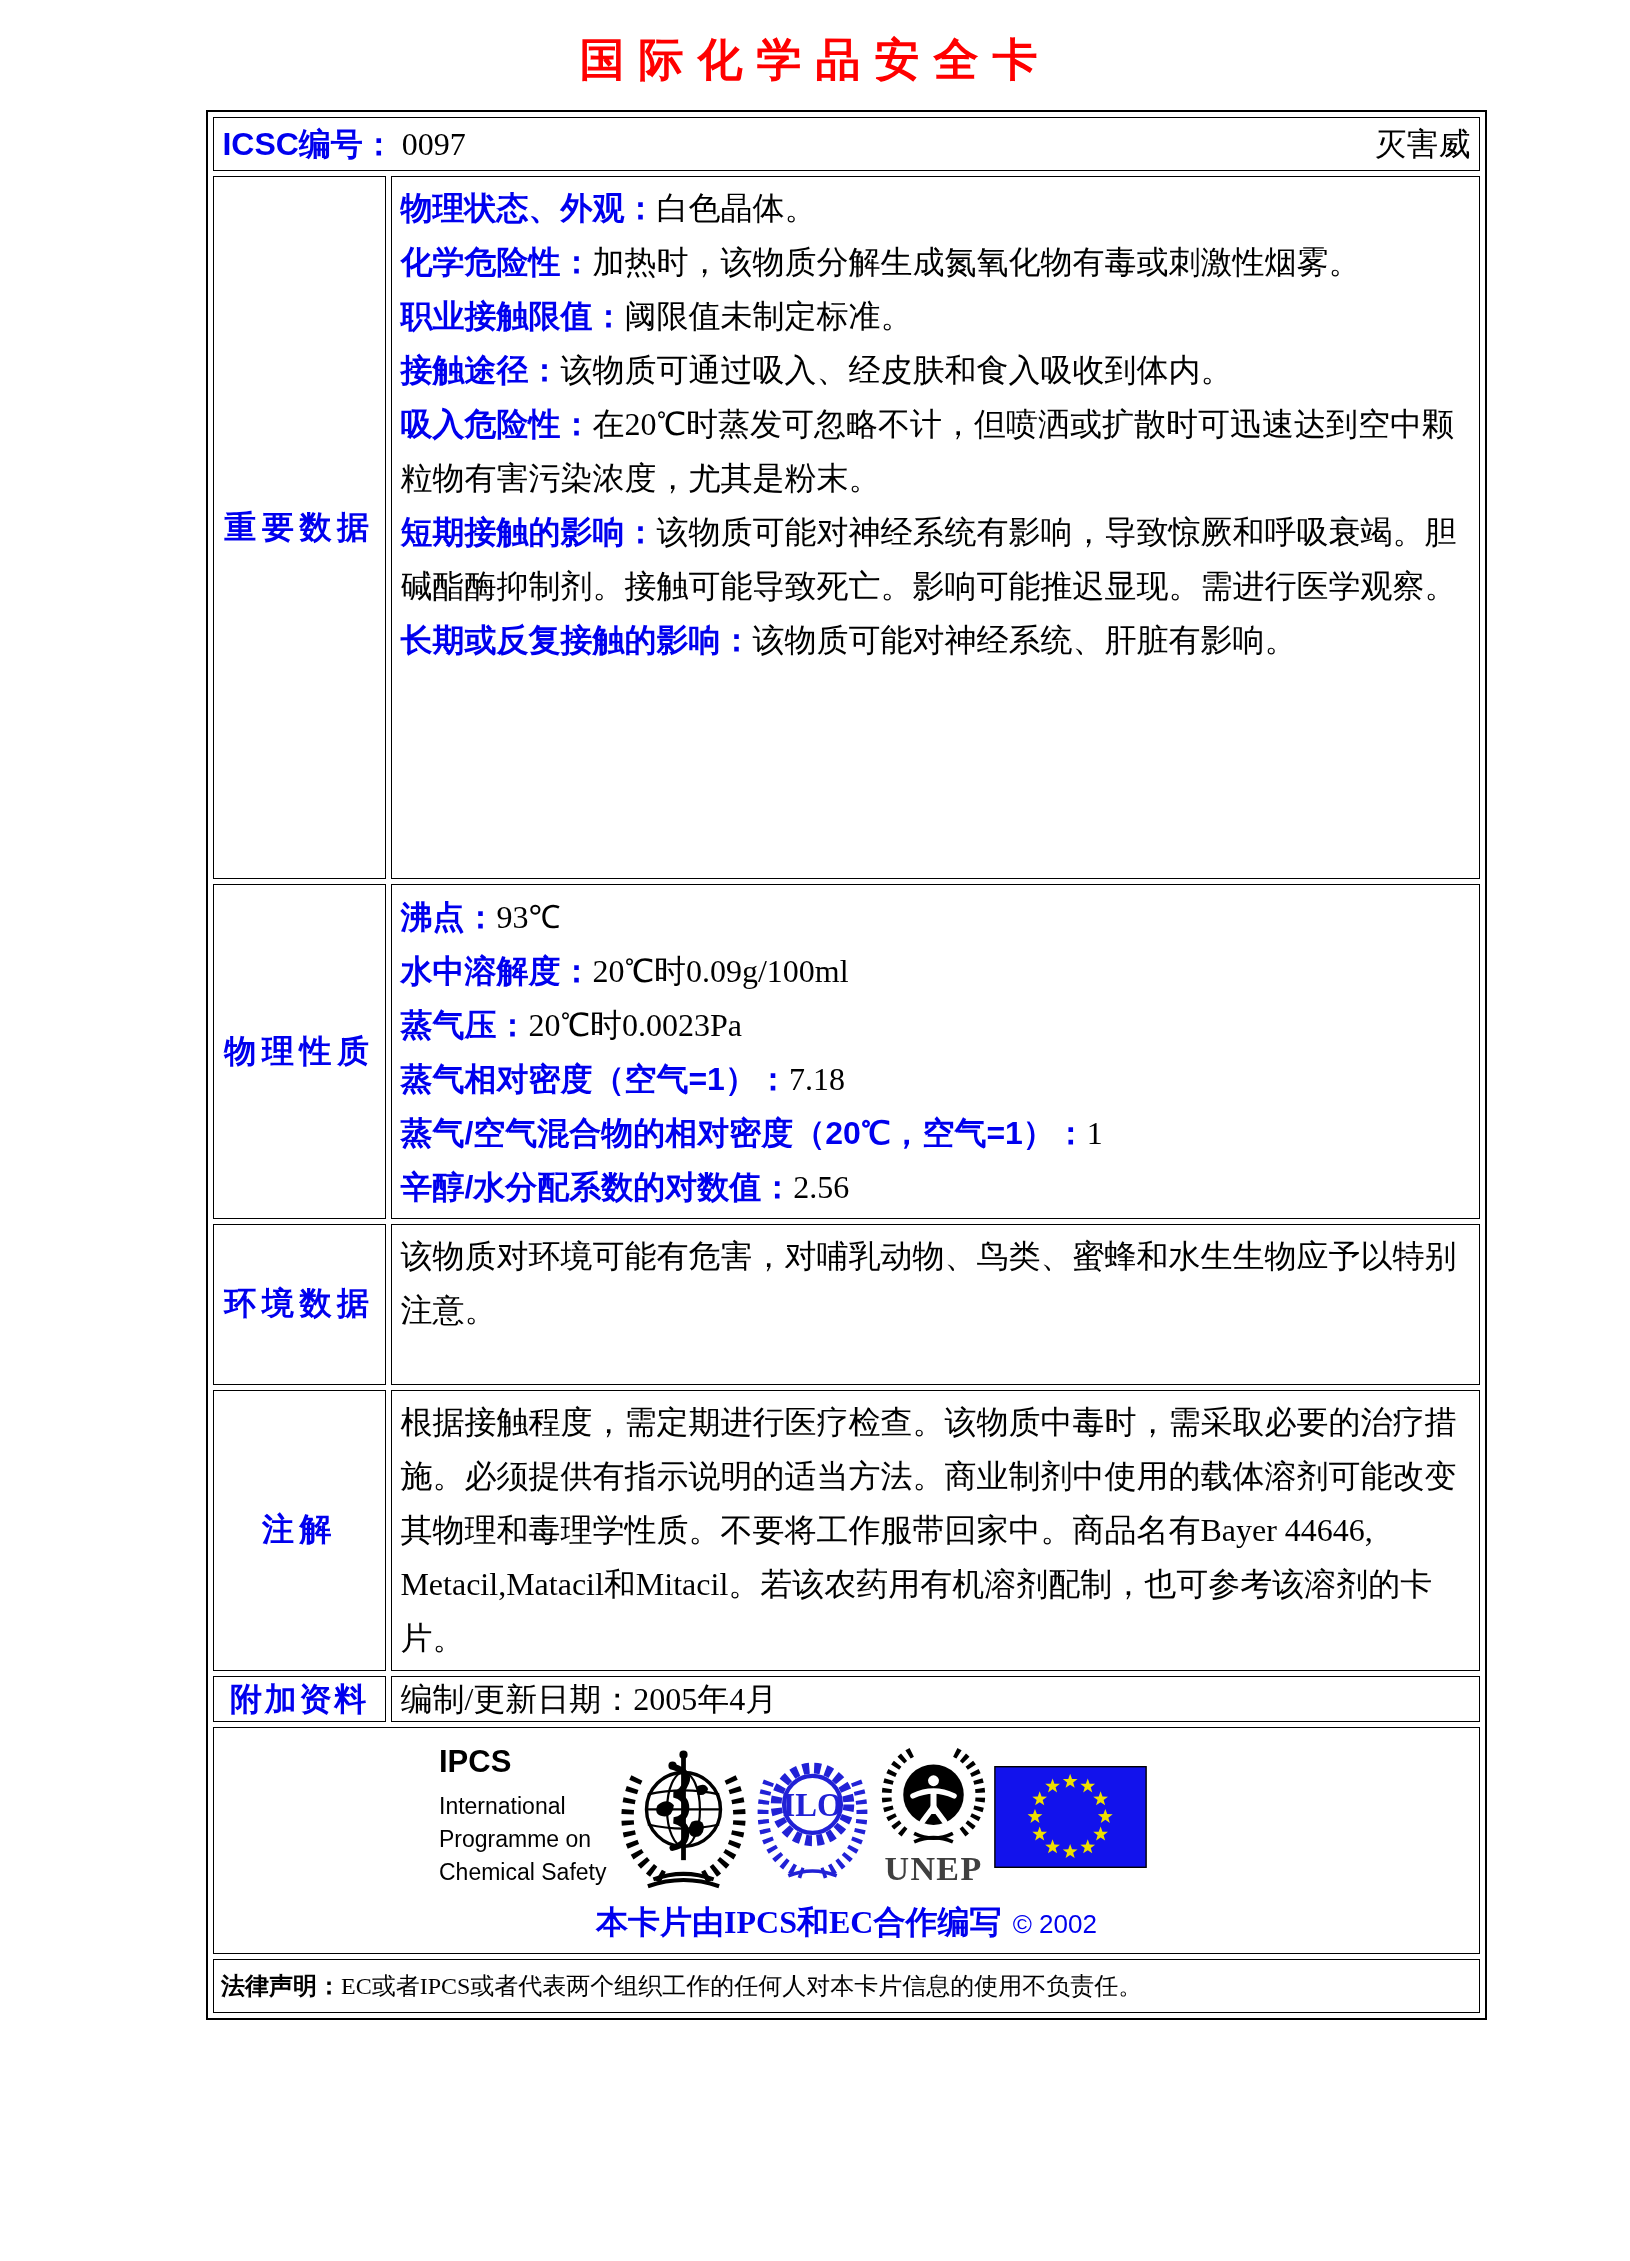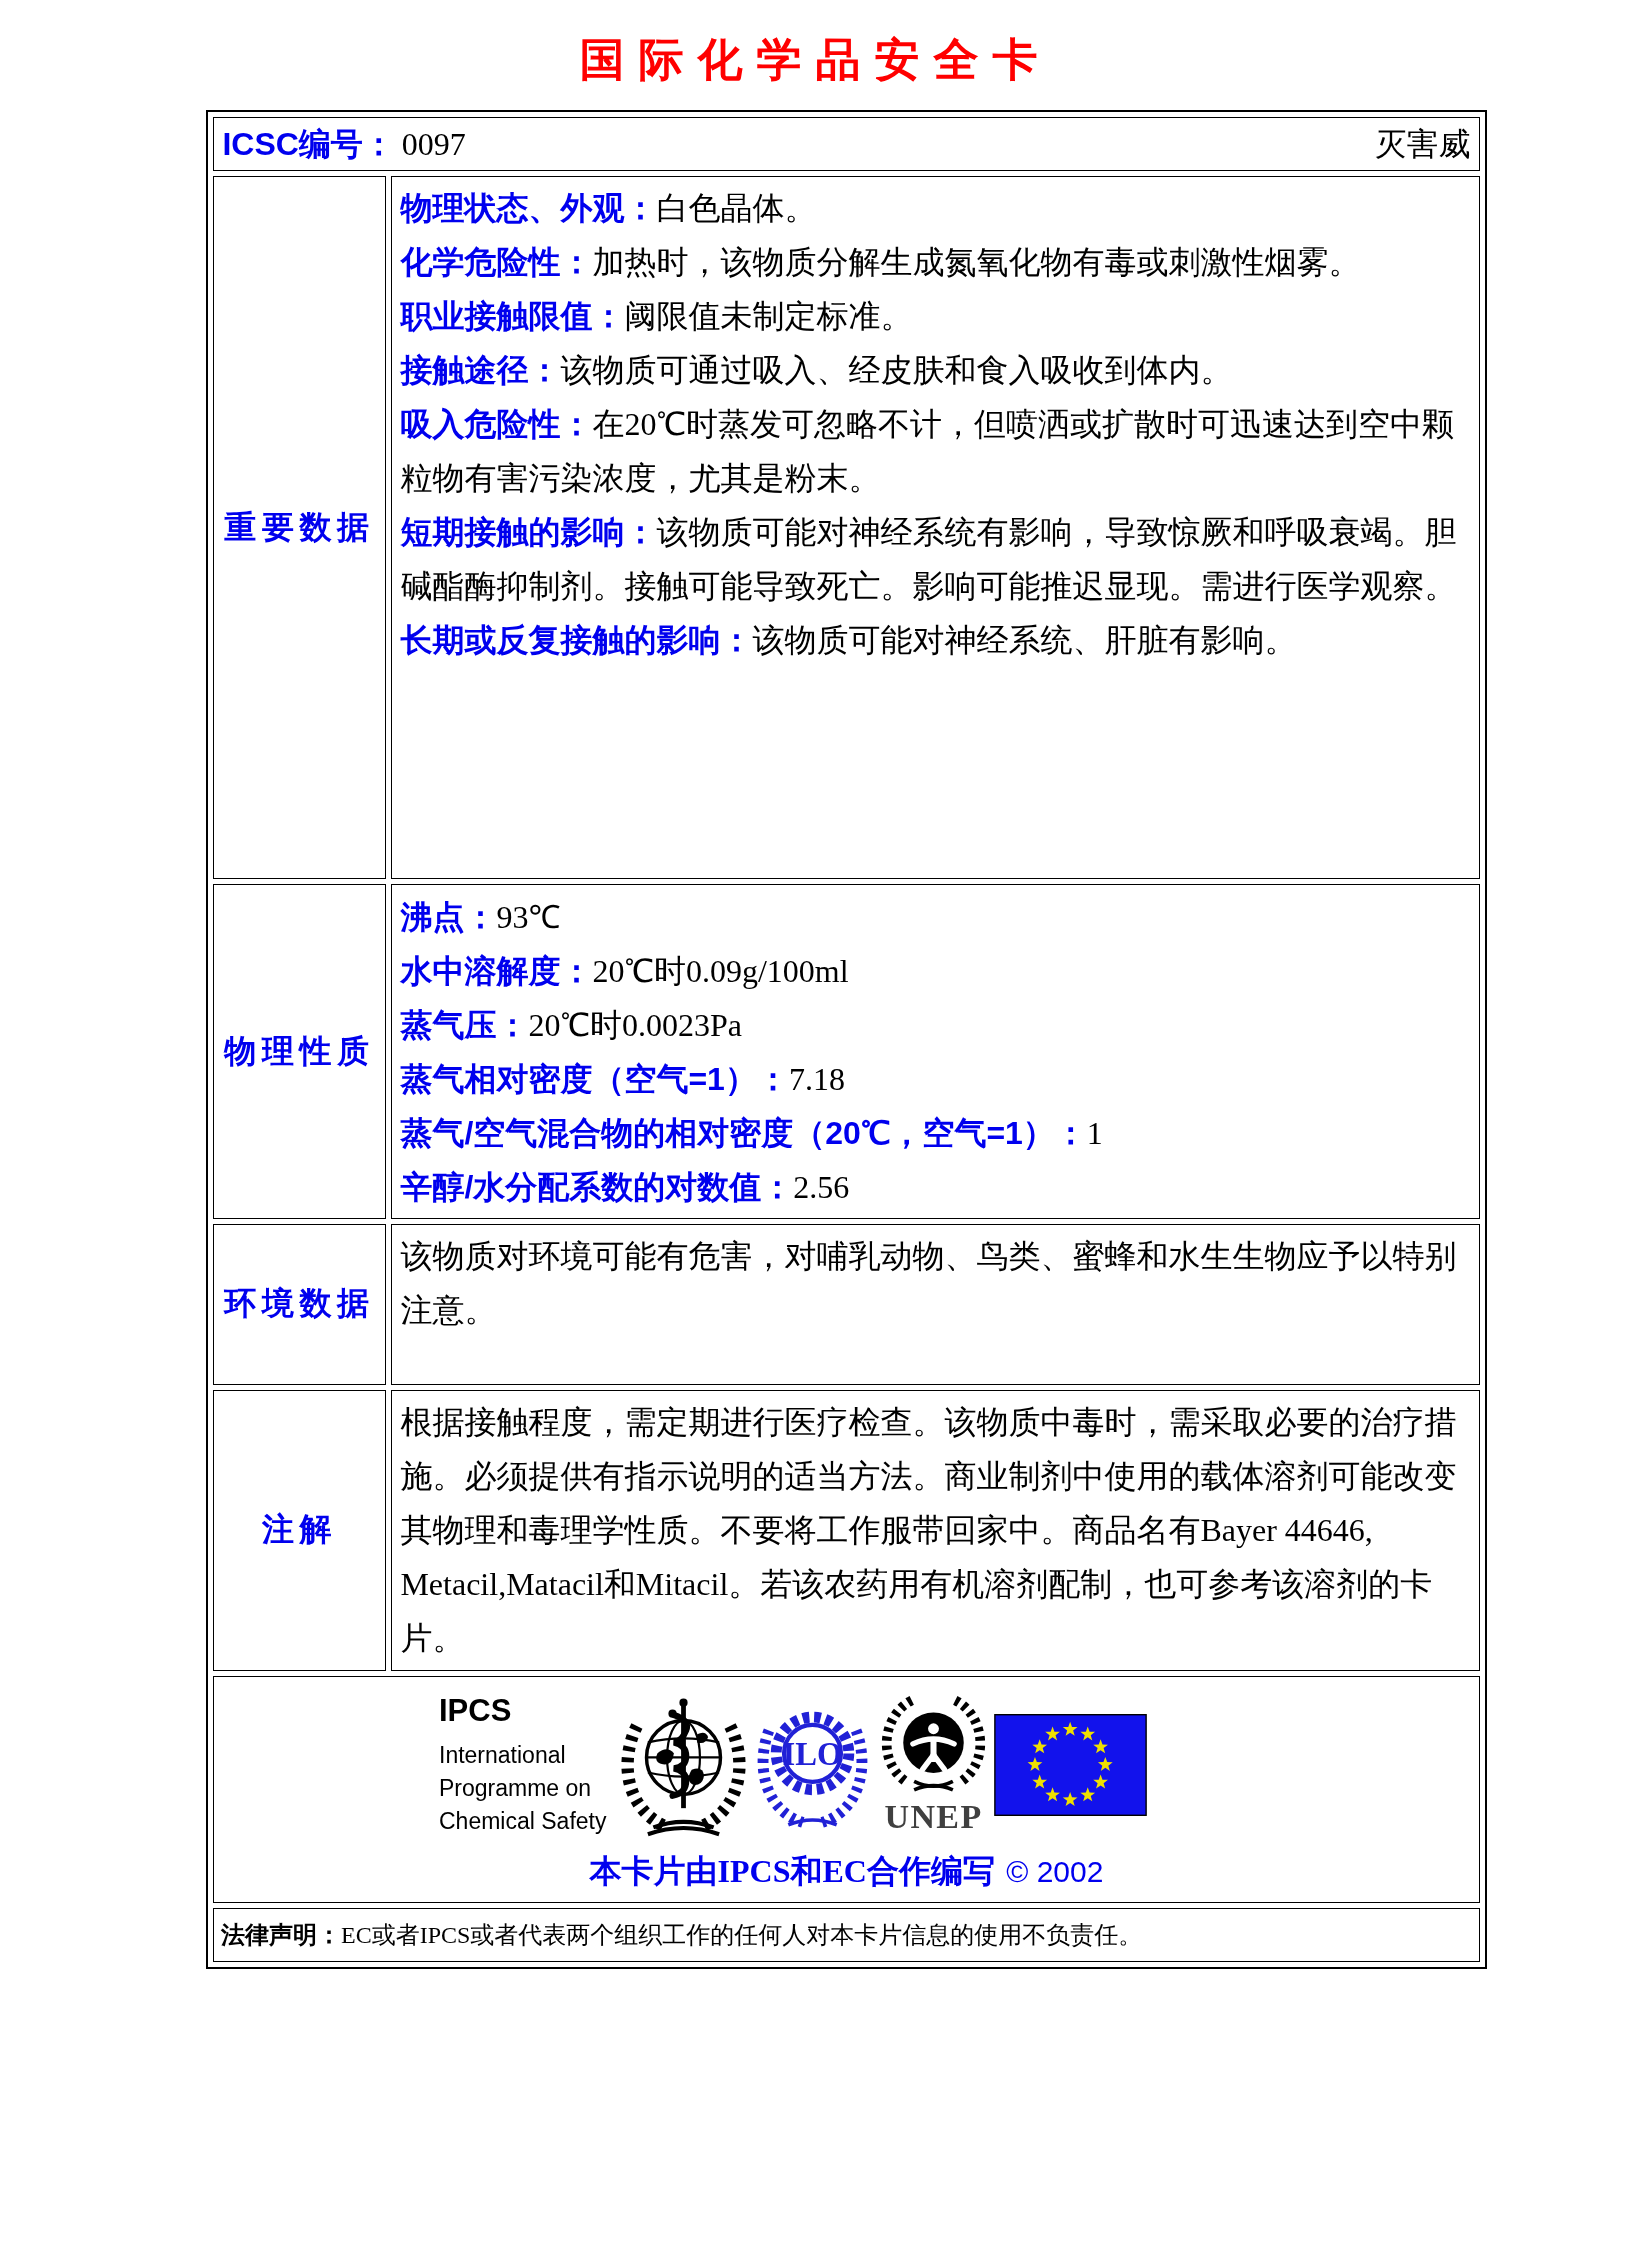--- a/index.html
+++ b/index.html
@@ -48,21 +48,21 @@
   .ipcs-block { width:176px; color:#000; font-family:"Liberation Sans", sans-serif; }
   .ipcs-acronym { font-size:31px; font-weight:bold; margin-bottom:10px; }
   .ipcs-line { font-size:23px; line-height:33px; }
   .unep-block { text-align:center; }
   .unep-text {
     font-family:"Liberation Serif", serif; font-weight:bold; font-size:34px;
     letter-spacing:1.4px; margin-top:-2.8px; color:#404040;
   }
   .caption-line { text-align:center; margin-top:10px; font-size:32px; color:#0000EE; }
   .caption-main { font-weight:bold; font-family:"Liberation Serif", serif; }
-  .caption-copy { font-weight:normal; margin-left:11.3px; font-family:"Liberation Sans", sans-serif; font-size:30px; }
+  .caption-copy { font-weight:normal; margin-left:11.3px; font-family:"Liberation Sans", sans-serif; font-size:26px; }
   td.legal-cell { height:52px; font-size:24px; line-height:52px; padding:0 7px; vertical-align:middle; }
   .legal-label { font-weight:bold; font-family:"Liberation Sans", sans-serif; }
   svg { display:block; }
 </style>
 </head>
 <body>
 
 <div class="page">
 
   <div class="title">国际化学品安全卡</div>
@@ -113,20 +113,26 @@
       </td>
     </tr>
 
     <tr>
       <td class="cell label-cell h-notes">注解</td>
       <td class="cell content-cell h-notes">
         <div class="line"><span class="txt">根据接触程度，需定期进行医疗检查。该物质中毒时，需采取必要的治疗措施。必须提供有指示说明的适当方法。商业制剂中使用的载体溶剂可能改变其物理和毒理学性质。不要将工作服带回家中。商品名有Bayer 44646, Metacil,Matacil和Mitacil。若该农药用有机溶剂配制，也可参考该溶剂的卡片。</span></div>
       </td>
     </tr>
 
+    <tr>
+      <td class="cell label-cell add-label h-add add-cell">附加资料</td>
+      <td class="cell content-cell h-add add-cell">
+        <div class="line"><span class="txt">编制/更新日期：2005年4月</span></div>
+      </td>
+    </tr>
 
     <tr>
       <td colspan="2" class="cell logos-cell">
         <div class="logo-strip">
 
           <div class="ipcs-block">
             <div class="ipcs-acronym">IPCS</div>
             <div class="ipcs-line">International</div>
             <div class="ipcs-line">Programme on</div>
             <div class="ipcs-line">Chemical Safety</div>

